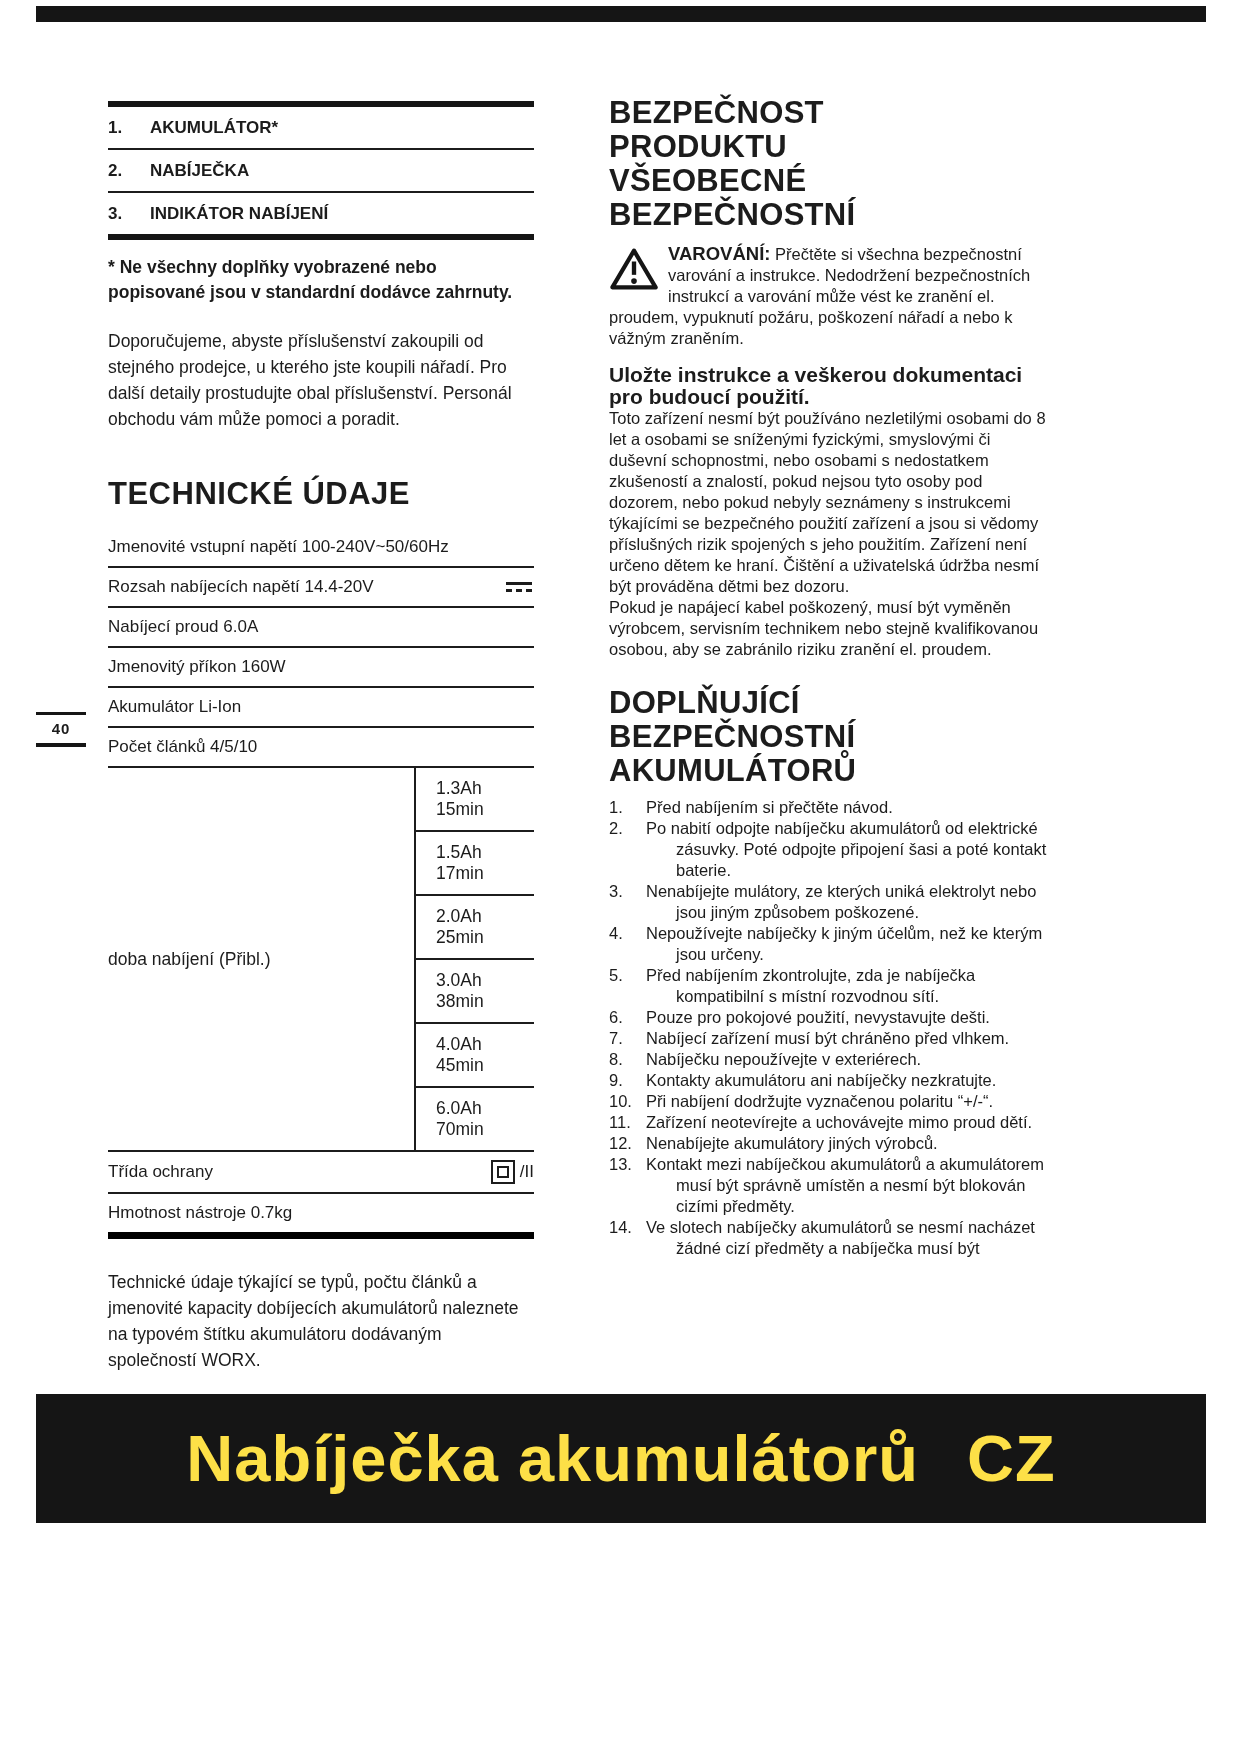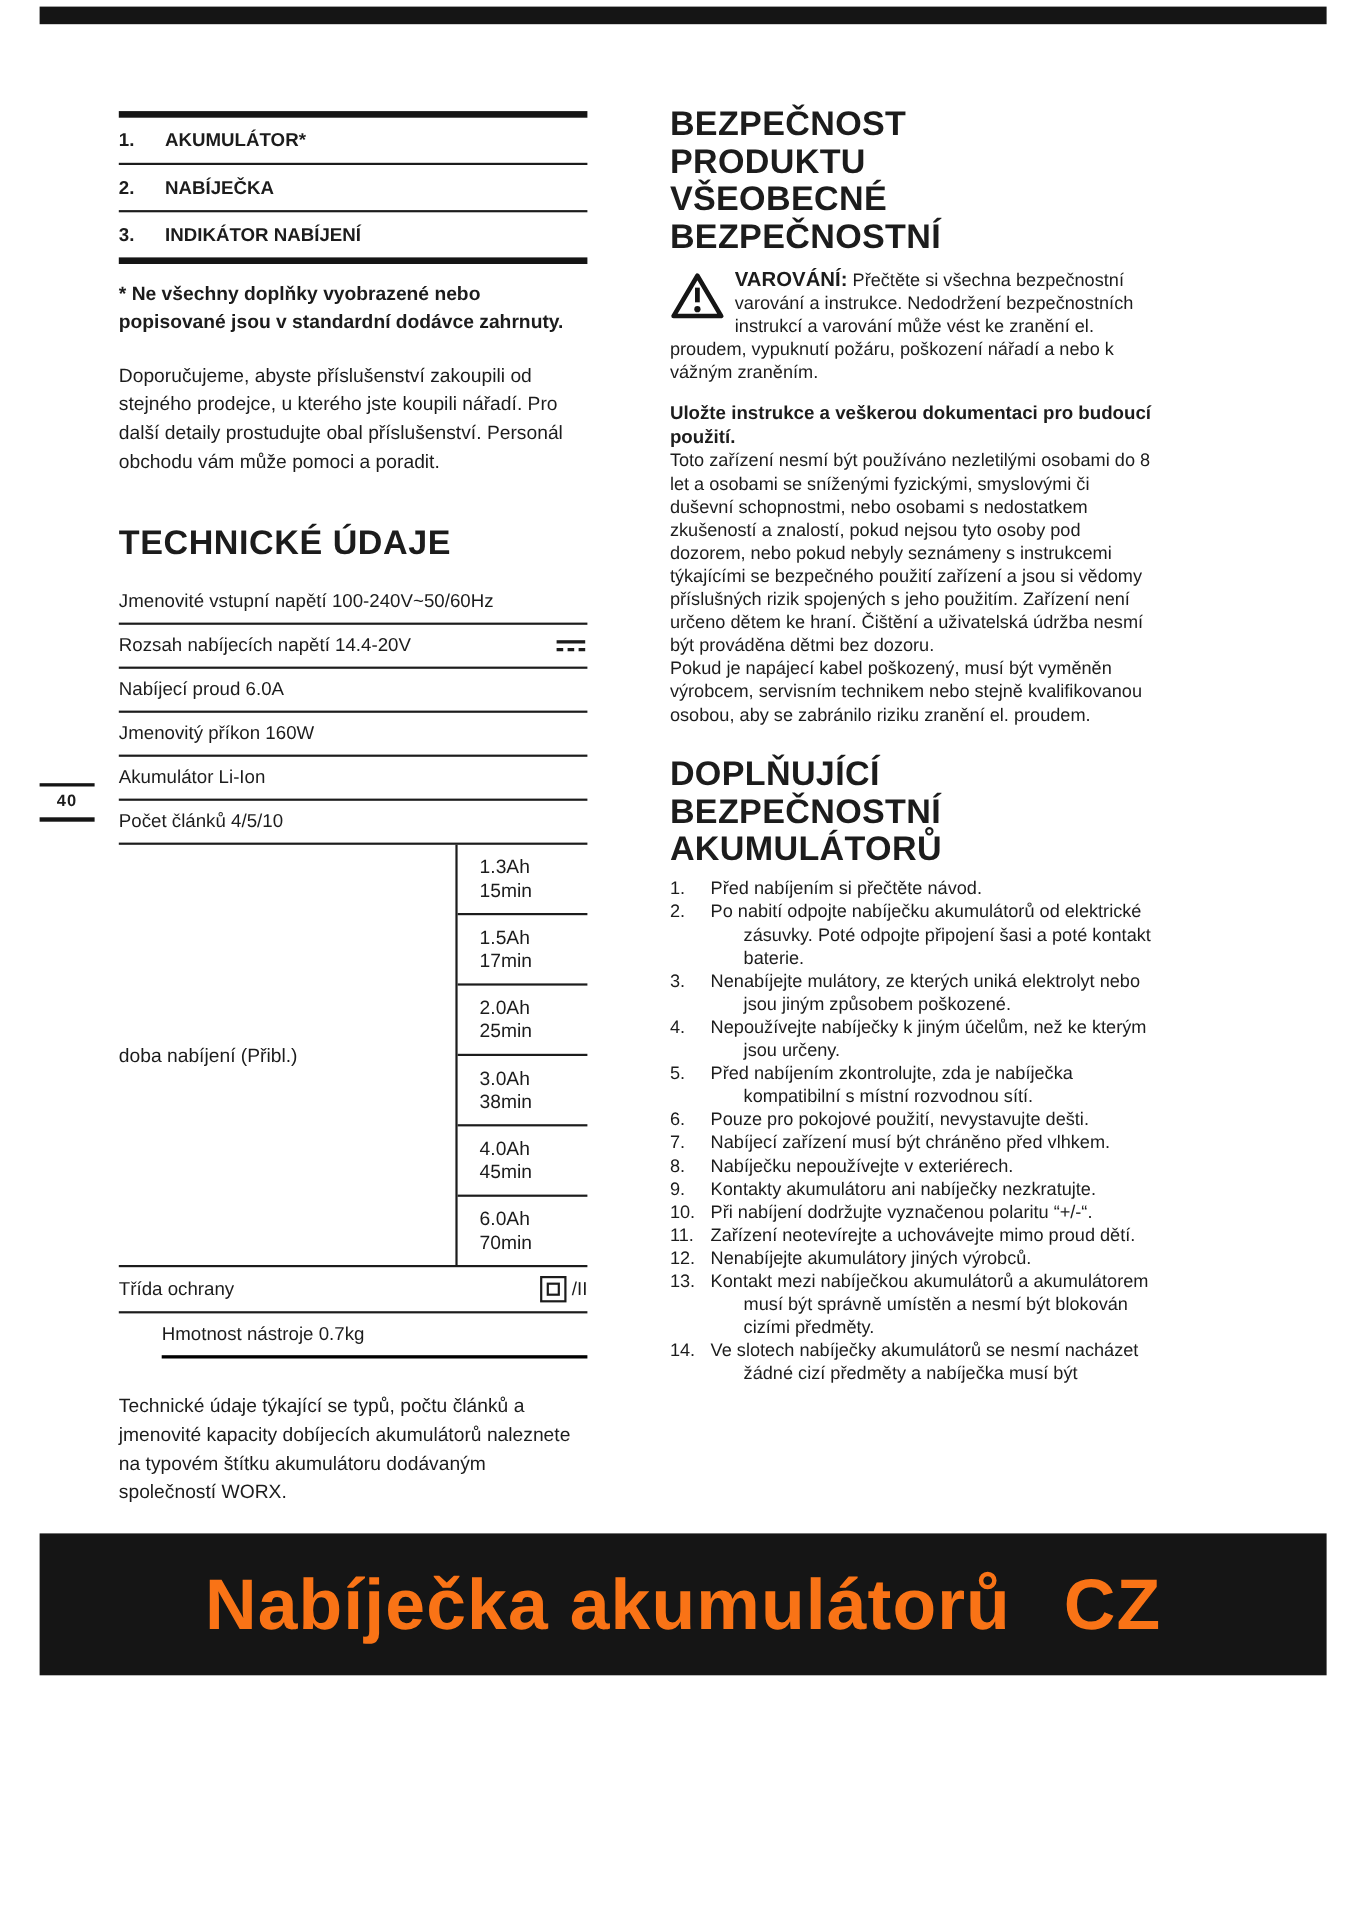--- a/index.html
+++ b/index.html
@@ -31,21 +31,21 @@
   .bold-note { margin:15px 0 0 0; font-weight:bold; font-size:17.5px; line-height:25px; }
   .advice { margin:23px 0 0 0; font-size:17.5px; line-height:26px; }
 
   .tech-heading { margin:44px 0 0 0; font-size:31px; font-weight:bold; letter-spacing:0.5px; }
 
   .tech-table { margin-top:16px; }
   .trow {
     display:flex; justify-content:space-between; align-items:center;
     padding:8px 0; border-bottom:2px solid #1c1c1c; font-size:17px; min-height:22px;
   }
-  .trow-thick { border-bottom:3px solid #000000;margin-left:39px; }
+  .trow-thick { border-bottom:7px solid #000000; }
 
   .dc-icon { width:26px; margin-right:2px; }
   .dc-solid { border-top:3px solid #1c1c1c; }
   .dc-dash { margin-top:4px; border-top:3px dashed #1c1c1c; }
 
   .charge { display:flex; border-bottom:2px solid #1c1c1c; }
   .charge-label { width:306px; flex-shrink:0; display:flex; align-items:center; font-size:17.5px; }
   .charge-times { flex:1; border-left:2px solid #1c1c1c; }
   .time-row { padding:10px 0 10px 20px; border-bottom:2px solid #1c1c1c; font-size:17.5px; }
   .time-row:last-child { border-bottom:none; }
@@ -60,32 +60,32 @@
   .col-right { position:absolute; left:573px; top:96px; width:440px;margin-left:36px; }
 
   .big-heading { font-size:31px; font-weight:bold; line-height:34px; letter-spacing:0.3px; }
   .big-heading.second { margin-top:26px; }
   .heading-line { white-space:nowrap; }
 
   .warning { margin-top:11px; font-size:16.5px; line-height:21px; }
   .warn-icon { float:left; width:50px; height:44px; margin:4px 9px 2px 0; }
   .warn-label { font-size:18.5px; }
 
-  .keep-heading { clear:both; margin:15px 0 0 0; font-weight:bold; font-size:17px; line-height:22px; }
+  .keep-heading { clear:both; margin:15px 0 0 0; font-weight:bold; font-size:21px; line-height:22px; }
   .body-para { margin:0; font-size:16.5px; line-height:21px; }
 
   .num-list { margin-top:9px; }
   .list-item { display:flex; font-size:16.5px; line-height:21px; }
   .li-num { width:37px; flex-shrink:0; }
   .li-text { flex:1; padding-left:30px; text-indent:-30px; }
 
   
   .footer {
     position:absolute; left:36px; top:1394px; width:1170px; height:129px;
-    background:#151515; color:#f97316;
+    background:#151515; color:#fde047;
     display:flex; align-items:center; justify-content:center; gap:48px;
     font-weight:bold; font-size:65px; letter-spacing:1px;
   }
 </style>
 </head>
 <body>
 
 <div class="page">
 
   <div class="top-rule"></div>

